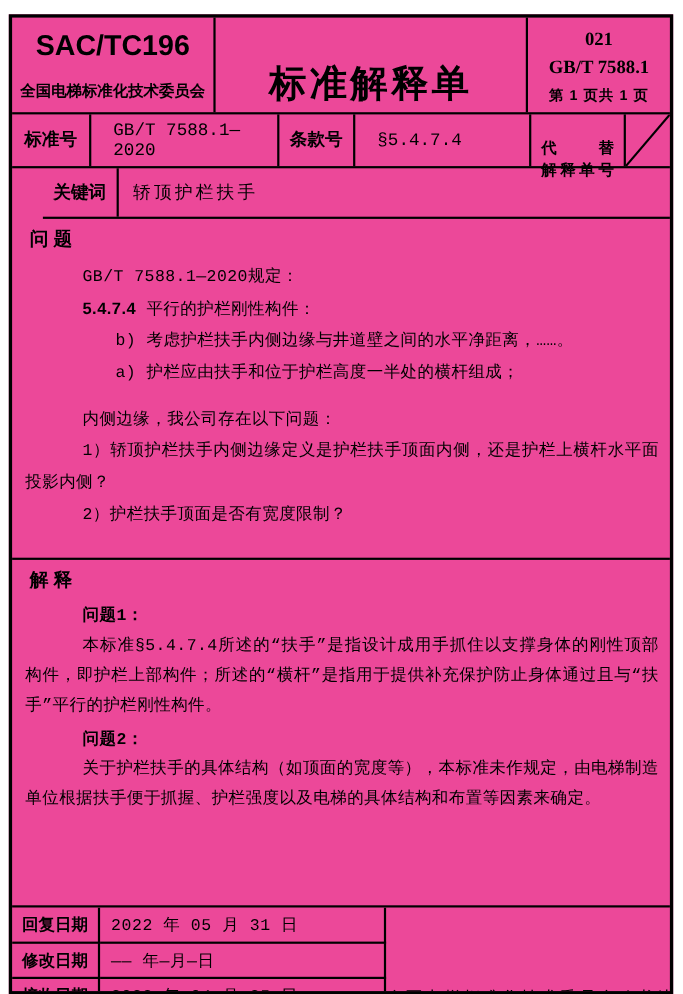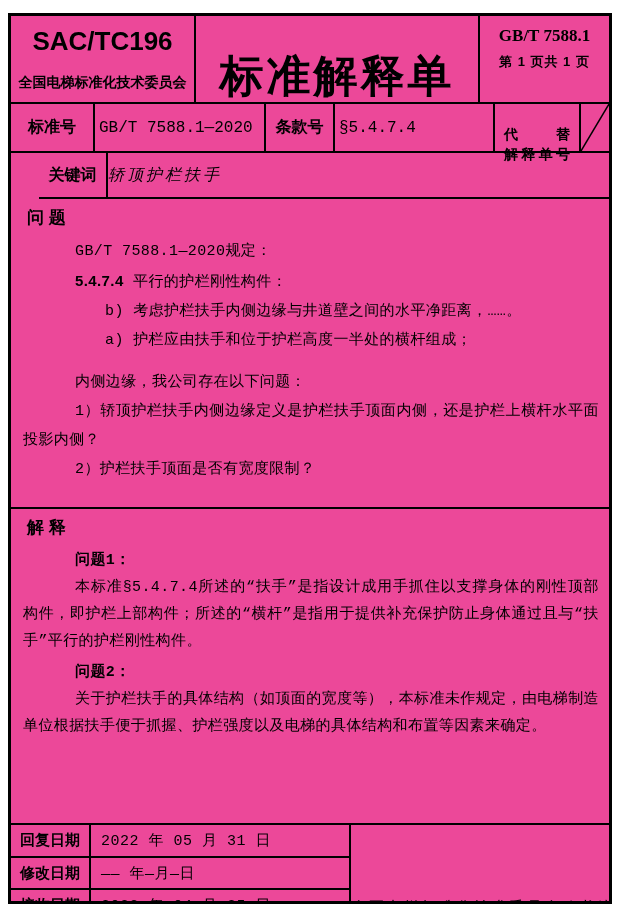--- a/index.html
+++ b/index.html
@@ -37,61 +37,61 @@
     font-weight: bold; font-size: 26px; line-height: 30px;
   }
   .org-name {
     font-family: "Liberation Sans", sans-serif;
     font-weight: bold; font-size: 14px; margin-top: 18px; white-space: nowrap;
   }
   .title-cell {
     width: 284px; display: flex; align-items: center; justify-content: center;
   }
   .sheet-title {
-    font-weight: bold; font-size: 44px; letter-spacing: 3px; white-space: nowrap; margin-top: 34px;
+    font-weight: bold; font-size: 34px; letter-spacing: 3px; white-space: nowrap; margin-top: 34px;
   }
   .docinfo-cell {
     flex: 1; text-align: center; padding-top: 7px;
     font-family: "Liberation Serif", serif; font-weight: bold;
   }
   .doc-no   { font-size: 17px; line-height: 25px; }
   .doc-std  { font-size: 17px; line-height: 26px; }
   .page-info{ font-family: "Liberation Sans", sans-serif; font-size: 13px; line-height: 26px; letter-spacing: 1px; }
 
   
   .meta-row { height: 49px; }
   .label-cell {
     font-family: "Liberation Sans", sans-serif;
     font-weight: bold; font-size: 16px;
     display: flex; align-items: center; justify-content: center;
   }
   .value-cell {
     font-family: "Liberation Mono", "Liberation Serif", serif;
     font-size: 16px;
-    display: flex; align-items: center; padding-left: 4px;
-  }
-  .w-std-label { width: 84px; }
+    display: flex; align-items: center; padding-left: 20px;
+  }
+  .w-std-label { width: 72px; }
   .w-std-value { width: 171px; }
   .w-clause-label { width: 69px; }
   .w-clause-value { width: 160px; }
   .replace-cell {
     width: 86px; padding: 20px 9px;
     font-family: "Liberation Sans", sans-serif;
     font-weight: bold; font-size: 14px; line-height: 20px;
   }
   .justify-line { display: block; text-align: justify; text-align-last: justify; }
   .diagonal-cell { flex: 1; position: relative; }
   .diagonal-cell svg { position: absolute; inset: 0; width: 100%; height: 100%; }
 
   
   .keyword-row { height: 46px; margin-left: 28px; }
   .w-key-label { width: 69px; }
   .keyword-value {
-    flex: 1; display: flex; align-items: center; 
-    font-size: 16px; letter-spacing: 3px; font-style: italic;
+    flex: 1; display: flex; align-items: center; padding-left: 13px;
+    font-size: 16px; letter-spacing: 3px;
   }
 
   
   .section { border-bottom: 2px solid #000; padding: 6px 10px 0 12px; overflow: hidden; }
   .question-section { height: 310px; }
   .interp-section   { height: 316px; }
   .sec-heading {
     font-family: "Liberation Sans", sans-serif;
     font-weight: bold; font-size: 17px; line-height: 22px;
     margin: 2px 0 8px 4px; white-space: pre;
@@ -145,20 +145,21 @@
 
     <div class="row header-row">
       <div class="cell org-cell">
         <div class="org-code">SAC/TC196</div>
         <div class="org-name">全国电梯标准化技术委员会</div>
       </div>
       <div class="cell title-cell">
         <div class="sheet-title">标准解释单</div>
       </div>
       <div class="cell docinfo-cell">
+        <div class="doc-no">021</div>
         <div class="doc-std">GB/T 7588.1</div>
         <div class="page-info">第 1 页共 1 页</div>
       </div>
     </div>
 
     <div class="row meta-row">
       <div class="cell label-cell w-std-label">标准号</div>
       <div class="cell value-cell w-std-value">GB/T 7588.1—2020</div>
       <div class="cell label-cell w-clause-label">条款号</div>
       <div class="cell value-cell w-clause-value">§5.4.7.4</div>

